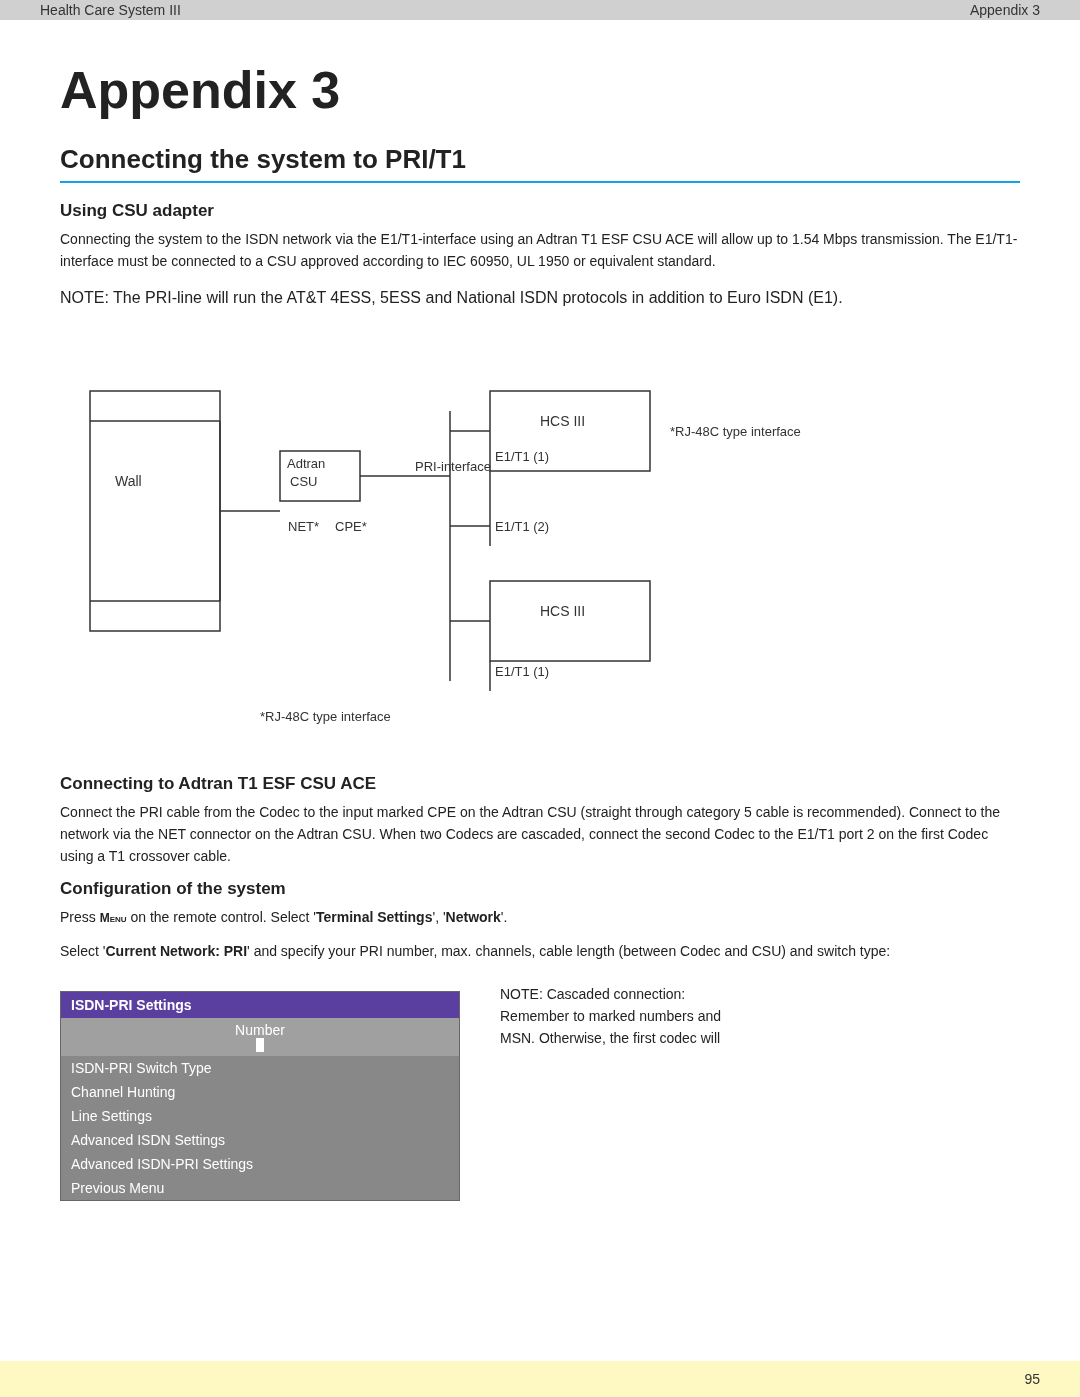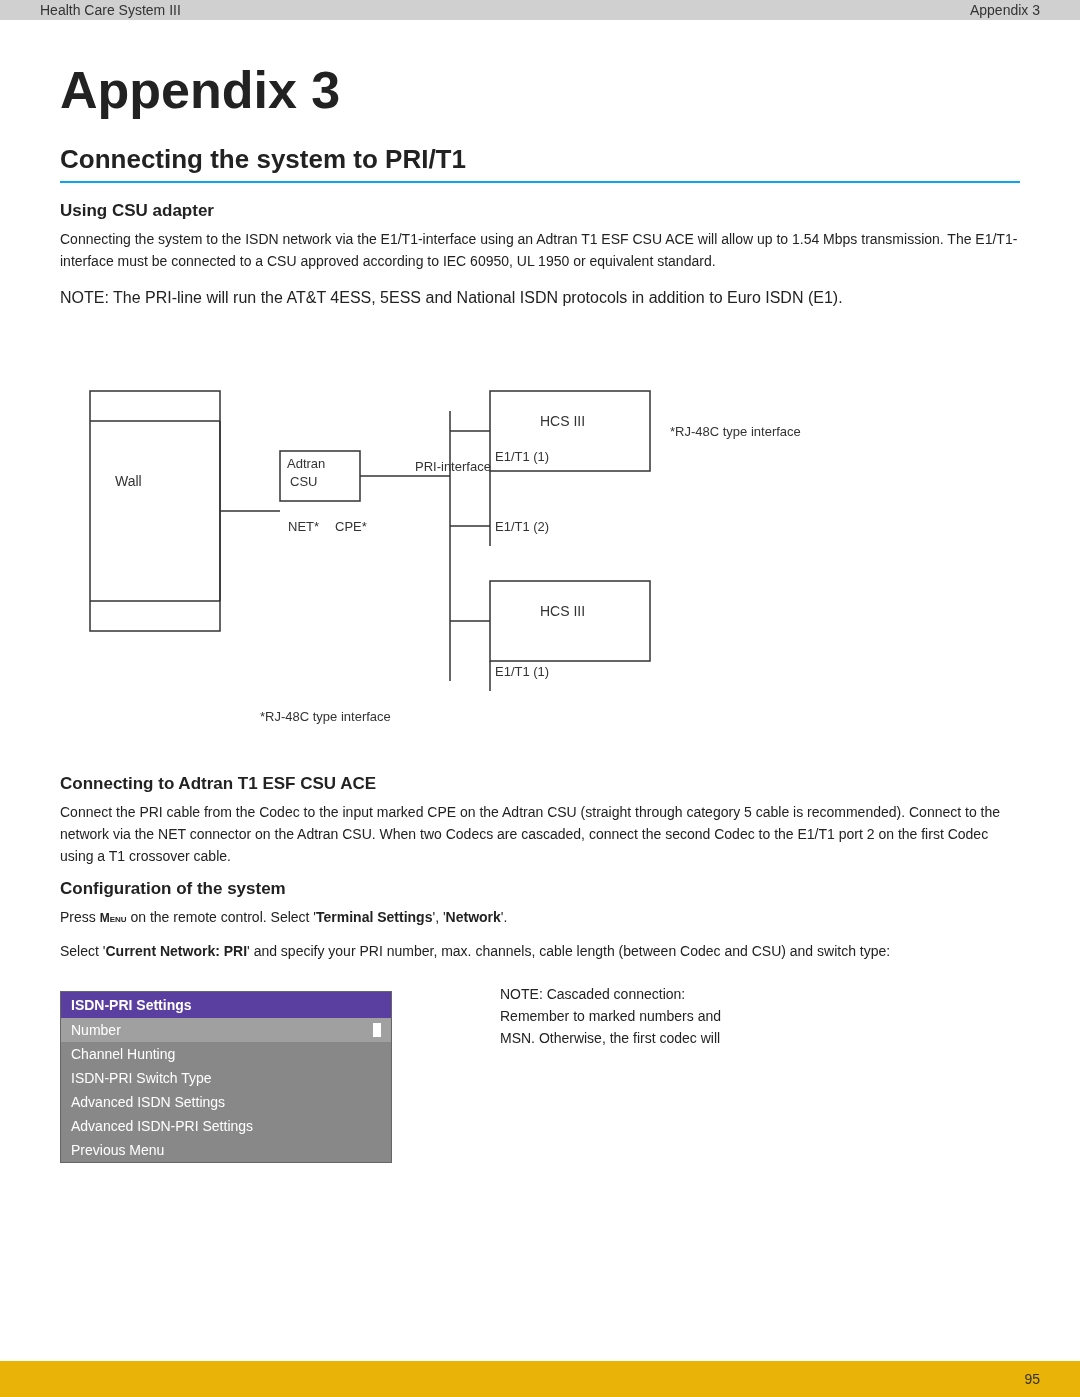--- a/index.html
+++ b/index.html
@@ -74,21 +74,21 @@
 
     
     .diagram-container {
       width: 100%;
       margin: 20px 0;
       position: relative;
     }
 
     
     .isdn-panel {
-      width: 332px;
+      width: 400px;
       border: 1px solid #666;
       font-size: 14px;
       margin-top: 14px;
     }
 
     .isdn-panel-header {
       background: #5a3fa0;
       color: #fff;
       padding: 5px 10px;
       font-weight: bold;
@@ -120,21 +120,21 @@
 
     .col-right {
       flex: 1;
       font-size: 14px;
       line-height: 1.6;
       padding-top: 6px;
     }
 
     
     .footer-bar {
-      background: #eab308;
+      background: #fef9c3;
       width: 100%;
       height: 36px;
       display: flex;
       align-items: center;
       justify-content: flex-end;
       padding: 0 40px;
       font-size: 14px;
       color: #333;
       position: absolute;
       bottom: 0;
@@ -224,26 +224,27 @@
   </p>
   <p class="body-text">
     Select '<strong>Current Network: PRI</strong>' and specify your PRI number, max. channels, cable length (between Codec and CSU) and switch type:
   </p>
 
   <div class="two-col">
 
     <div class="col-left">
       <div class="isdn-panel">
         <div class="isdn-panel-header">ISDN-PRI Settings</div>
-        <div class="isdn-panel-item active" style="display:flex; justify-content: space-between; align-items: center;">
+        <div class="isdn-panel-item active" style="display:flex; justify-content: space-between; align-items: center; flex-direction: column;">
           <span>Number</span>
           <span style="display:inline-block; width:8px; height:14px; background:#fff;">&nbsp;</span>
         </div>
+        <div class="isdn-panel-item">ISDN-PRI Switch Type</div>
         <div class="isdn-panel-item">Channel Hunting</div>
-        <div class="isdn-panel-item">ISDN-PRI Switch Type</div>
+        <div class="isdn-panel-item">Line Settings</div>
         <div class="isdn-panel-item">Advanced ISDN Settings</div>
         <div class="isdn-panel-item">Advanced ISDN-PRI Settings</div>
         <div class="isdn-panel-item">Previous Menu</div>
       </div>
     </div>
 
     <div class="col-right">
       <p>NOTE:  Cascaded connection:</p>
       <p>Remember to marked numbers and</p>
       <p>MSN. Otherwise, the first codec will</p>

